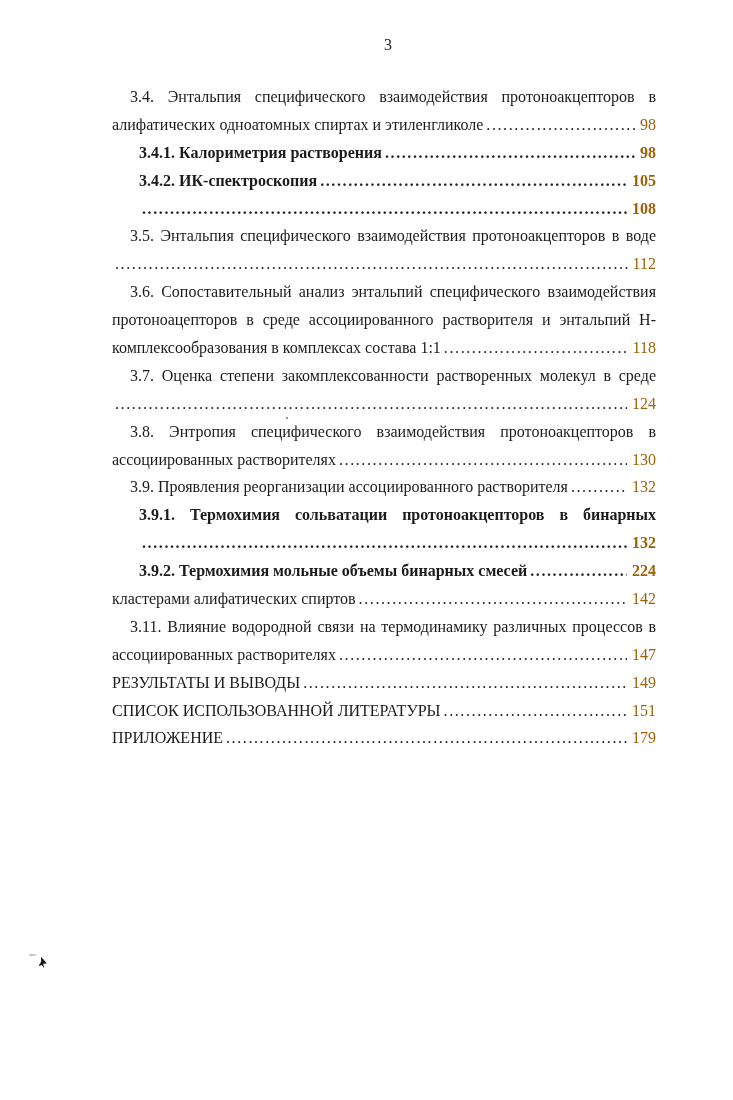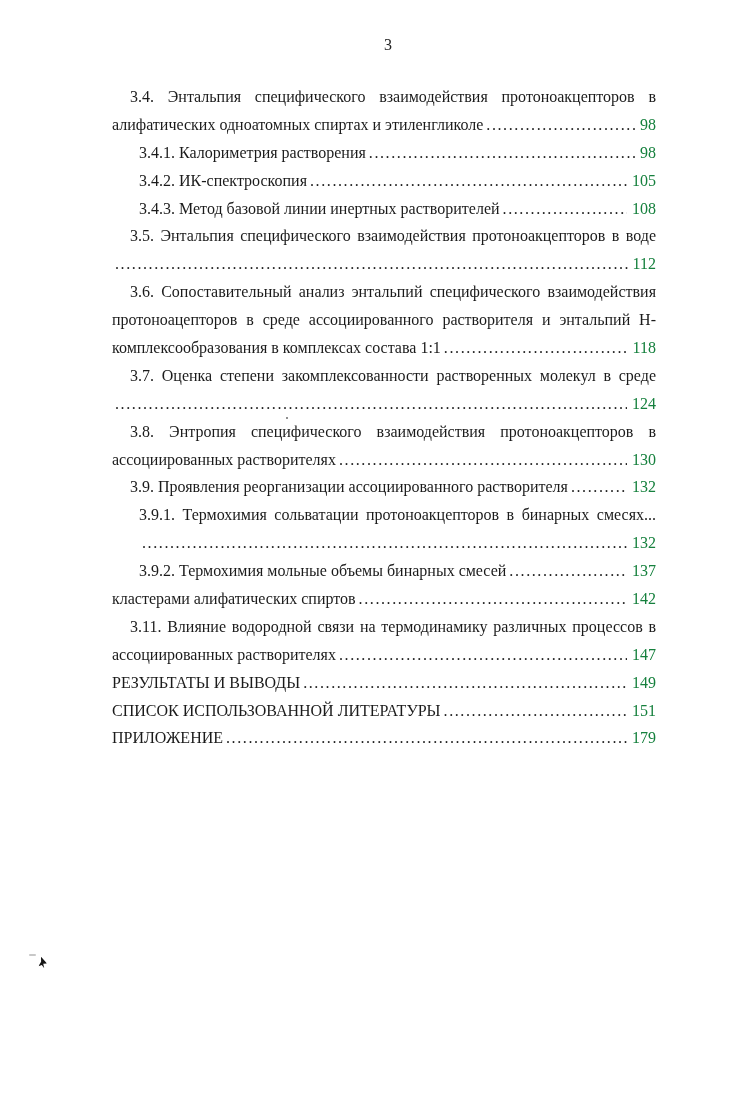--- a/index.html
+++ b/index.html
@@ -33,21 +33,21 @@
   }
   .toc-line {
     display: flex;
     align-items: center;
     height: 27.9px;
     line-height: 27.9px;
     font-size: 16px;
     color: #1b1b1b;
   }
   .toc-line.ind1 { padding-left: 18px; }
-  .toc-line.ind2 { padding-left: 27px; }
+  .toc-line.ind2 { padding-left: 27px; font-weight: bold; }
   .toc-text {
     white-space: nowrap;
     flex: 0 0 auto;
   }
   .toc-line.justify .toc-text {
     flex: 1 1 auto;
     white-space: normal;
     text-align: justify;
     text-align-last: justify;
     overflow: hidden;
@@ -58,21 +58,21 @@
     overflow: hidden;
     white-space: nowrap;
     letter-spacing: 1.6px;
     margin-left: 3px;
     color: #1f1f1f;
   }
   .page-num {
     flex: 0 0 auto;
     padding-left: 5px;
     text-align: right;
-    color: #15803d;
+    color: #a16207;
   }
   
   .speck-dot {
     position: absolute;
     left: 286px;
     top: 417px;
     width: 2px;
     height: 2px;
     border-radius: 50%;
     background: #6a6a6a;
@@ -119,21 +119,20 @@
           <span class="toc-text">3.4.1. Калориметрия растворения</span>
           <span class="leader">................................................................................................................................................................................................................................................................................................................................................................................................................</span>
           <span class="page-num">98</span>
         </div>
         <div class="toc-line ind2">
           <span class="toc-text">3.4.2. ИК-спектроскопия</span>
           <span class="leader">................................................................................................................................................................................................................................................................................................................................................................................................................</span>
           <span class="page-num">105</span>
         </div>
         <div class="toc-line ind2">
-          <span class="toc-text">3.4.3. Метод базовой линии инертных растворителей</span>
           <span class="leader">................................................................................................................................................................................................................................................................................................................................................................................................................</span>
           <span class="page-num">108</span>
         </div>
         <div class="toc-line ind1 justify">
           <span class="toc-text">3.5. Энтальпия специфического взаимодействия протоноакцепторов в воде</span>
         </div>
         <div class="toc-line">
           <span class="toc-text"></span>
           <span class="leader">................................................................................................................................................................................................................................................................................................................................................................................................................</span>
           <span class="page-num">112</span>
@@ -173,21 +172,21 @@
           <span class="toc-text">3.9.1. Термохимия сольватации протоноакцепторов в бинарных смесях...</span>
         </div>
         <div class="toc-line ind2">
           <span class="toc-text"></span>
           <span class="leader">................................................................................................................................................................................................................................................................................................................................................................................................................</span>
           <span class="page-num">132</span>
         </div>
         <div class="toc-line ind2">
           <span class="toc-text">3.9.2. Термохимия мольные объемы бинарных смесей</span>
           <span class="leader">................................................................................................................................................................................................................................................................................................................................................................................................................</span>
-          <span class="page-num">137</span>
+          <span class="page-num">224</span>
         </div>
         <div class="toc-line">
           <span class="toc-text">кластерами алифатических спиртов</span>
           <span class="leader">................................................................................................................................................................................................................................................................................................................................................................................................................</span>
           <span class="page-num">142</span>
         </div>
         <div class="toc-line ind1 justify">
           <span class="toc-text">3.11. Влияние водородной связи на термодинамику различных процессов в</span>
         </div>
         <div class="toc-line">

